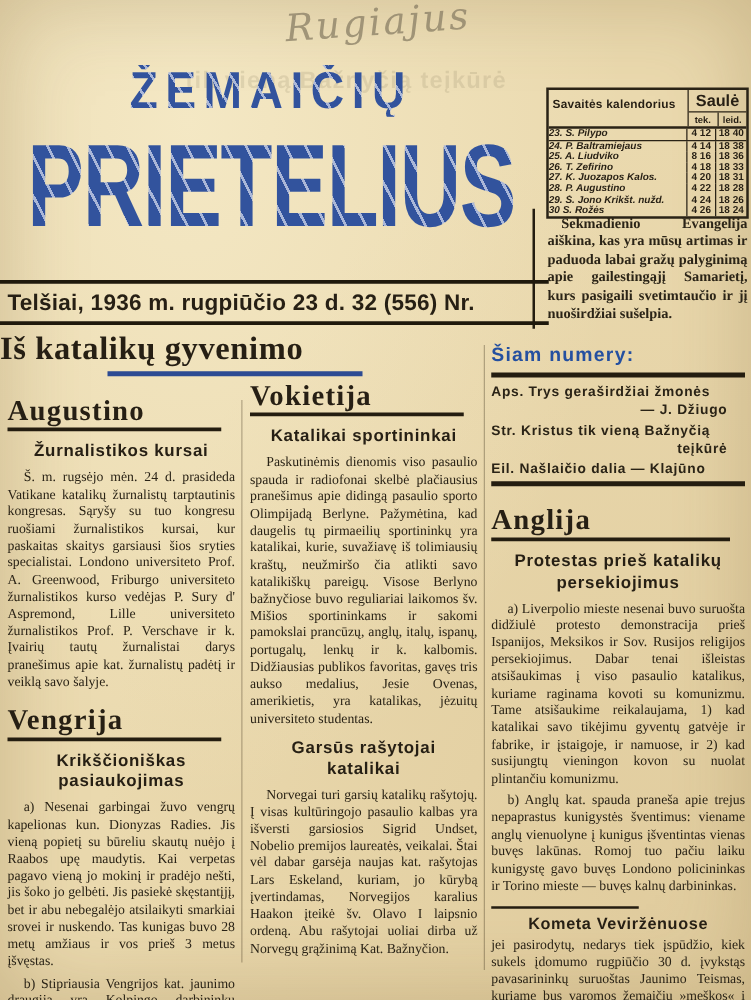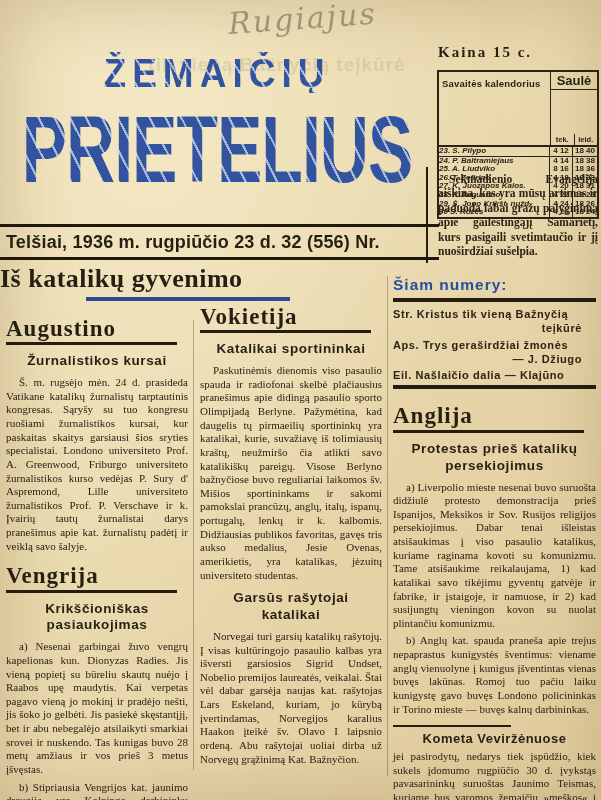--- a/index.html
+++ b/index.html
@@ -52,21 +52,21 @@
     position:absolute;left:437px;top:70px;width:158px;
     border:2px solid #2a2316;font-family:"Liberation Sans", sans-serif;
   }
   .cal-head{display:flex;border-bottom:2px solid #2a2316;align-items:stretch;}
   .cal-title{
     flex:1;font-weight:bold;font-size:9.5px;padding:6px 2px 4px 3px;
     letter-spacing:.2px;
   }
   .cal-sun{width:46px;border-left:1.5px solid #2a2316;text-align:center;}
   .cal-sun-title{font-weight:bold;font-size:13px;border-bottom:1px solid #2a2316;padding:1px 0;}
-  .cal-sun-cols{display:flex;font-size:7.5px;font-weight:bold;margin-top:44px;}
+  .cal-sun-cols{display:flex;font-size:7.5px;font-weight:bold;}
   .cal-sun-cols span{flex:1;padding:1px 0;}
   .cal-sun-cols span:first-child{border-right:1px solid #2a2316;}
   .cal-row{display:flex;font-size:8px;line-height:8.6px;font-weight:bold;}
   .cal-row.first{border-bottom:1px solid #2a2316;}
   .cal-day{flex:1;padding-left:0;white-space:nowrap;overflow:hidden;font-style:italic;}
   .cal-rise{width:22px;border-left:1.5px solid #2a2316;text-align:center;}
   .cal-set{width:24px;border-left:1px solid #2a2316;text-align:center;}
   .gospel{
     position:absolute;left:438px;top:172px;width:160px;
     font-size:11.5px;line-height:1.26;text-align:justify;text-indent:11px;
@@ -126,21 +126,20 @@
 <body>
 
 <div class="paper">
 
   <div class="handwriting">Rugiajus</div>
   <div class="ghost">tik vieną Bažnyčią teįkūrė</div>
 
   <div class="masthead-top deco">ŽEMAIČIŲ</div>
   <div class="masthead-main deco">PRIETELIUS</div>
 
-  <div class="price">Kaina 15 c.</div>
 
   <div class="calendar">
     <div class="cal-head">
       <div class="cal-title">Savaitės kalendorius</div>
       <div class="cal-sun">
         <div class="cal-sun-title">Saulė</div>
         <div class="cal-sun-cols">
           <span>tek.</span>
           <span>leid.</span>
         </div>
@@ -215,26 +214,26 @@
     <p class="body">Paskutinėmis dienomis viso pasaulio spauda ir radiofonai skelbė plačiausius pranešimus apie didingą pasaulio sporto Olimpijadą Berlyne. Pažymėtina, kad daugelis tų pirmaeilių sportininkų yra katalikai, kurie, suvažiavę iš tolimiausių kraštų, neužmiršo čia atlikti savo katalikiškų pareigų. Visose Berlyno bažnyčiose buvo reguliariai laikomos šv. Mišios sportininkams ir sakomi pamokslai prancūzų, anglų, italų, ispanų, portugalų, lenkų ir k. kalbomis. Didžiausias publikos favoritas, gavęs tris aukso medalius, Jesie Ovenas, amerikietis, yra katalikas, jėzuitų universiteto studentas.</p>
     <div class="sub-head">Garsūs rašytojai katalikai</div>
     <p class="body">Norvegai turi garsių katalikų rašytojų. Į visas kultūringojo pasaulio kalbas yra išversti garsiosios Sigrid Undset, Nobelio premijos laureatės, veikalai. Štai vėl dabar garsėja naujas kat. rašytojas Lars Eskeland, kuriam, jo kūrybą įvertindamas, Norvegijos karalius Haakon įteikė šv. Olavo I laipsnio ordeną. Abu rašytojai uoliai dirba už Norvegų grąžinimą Kat. Bažnyčion.</p>
   </div>
 
   <div class="col col3">
     <div class="toc">
       <div class="toc-title">Šiam numery:</div>
       <div class="toc-rule"></div>
       <div class="toc-item">
+        <span>Aps. Trys geraširdžiai žmonės</span>
+        <span class="toc-tail">— J. Džiugo</span>
+      </div>
+      <div class="toc-item">
         <span>Str. Kristus tik vieną Bažnyčią</span>
         <span class="toc-tail">teįkūrė</span>
-      </div>
-      <div class="toc-item">
-        <span>Aps. Trys geraširdžiai žmonės</span>
-        <span class="toc-tail">— J. Džiugo</span>
       </div>
       <div class="toc-item">
         <span>Eil. Našlaičio dalia — Klajūno</span>
       </div>
       <div class="toc-rule"></div>
     </div>
     <div class="sec-head">Anglija</div>
     <div class="sub-head">Protestas prieš katalikų persekiojimus</div>
     <p class="body">a) Liverpolio mieste nesenai buvo suruošta didžiulė protesto demonstracija prieš Ispanijos, Meksikos ir Sov. Rusijos religijos persekiojimus. Dabar tenai išleistas atsišaukimas į viso pasaulio katalikus, kuriame raginama kovoti su komunizmu. Tame atsišaukime reikalaujama, 1) kad katalikai savo tikėjimu gyventų gatvėje ir fabrike, ir įstaigoje, ir namuose, ir 2) kad susijungtų vieningon kovon su nuolat plintančiu komunizmu.</p>
     <p class="body">b) Anglų kat. spauda praneša apie trejus nepaprastus kunigystės šventimus: viename anglų vienuolyne į kunigus įšventintas vienas buvęs lakūnas. Romoj tuo pačiu laiku kunigystę gavo buvęs Londono policininkas ir Torino mieste — buvęs kalnų darbininkas.</p>

